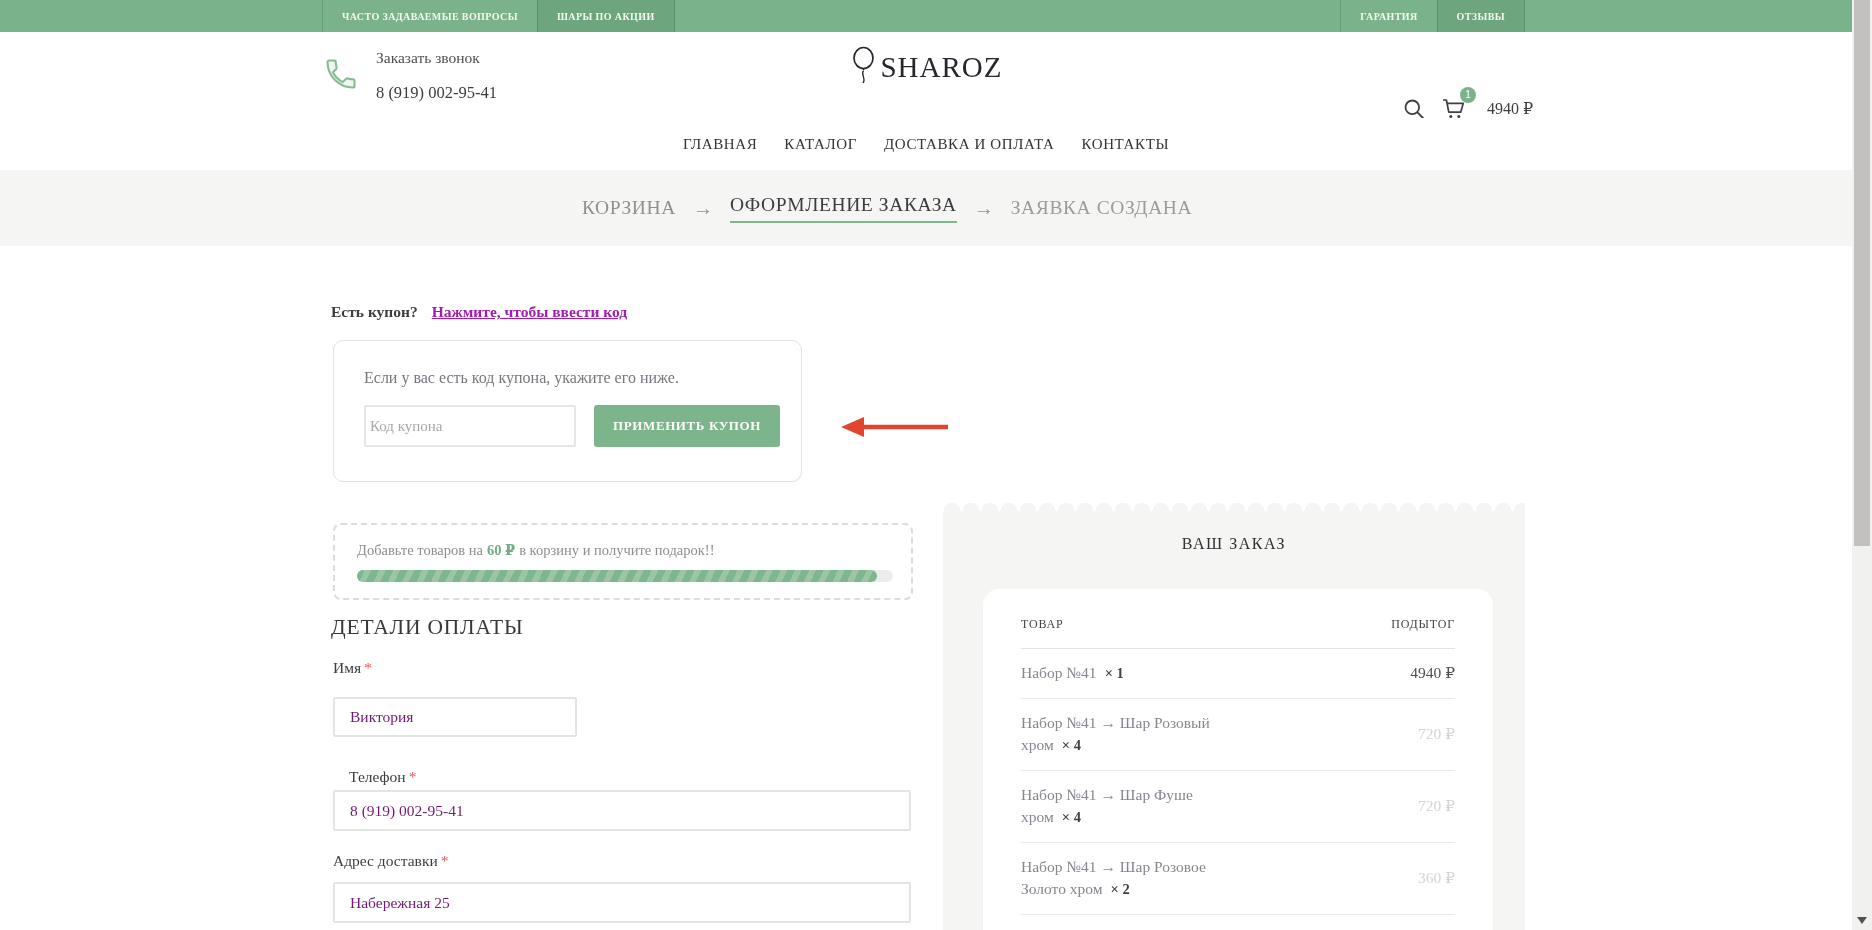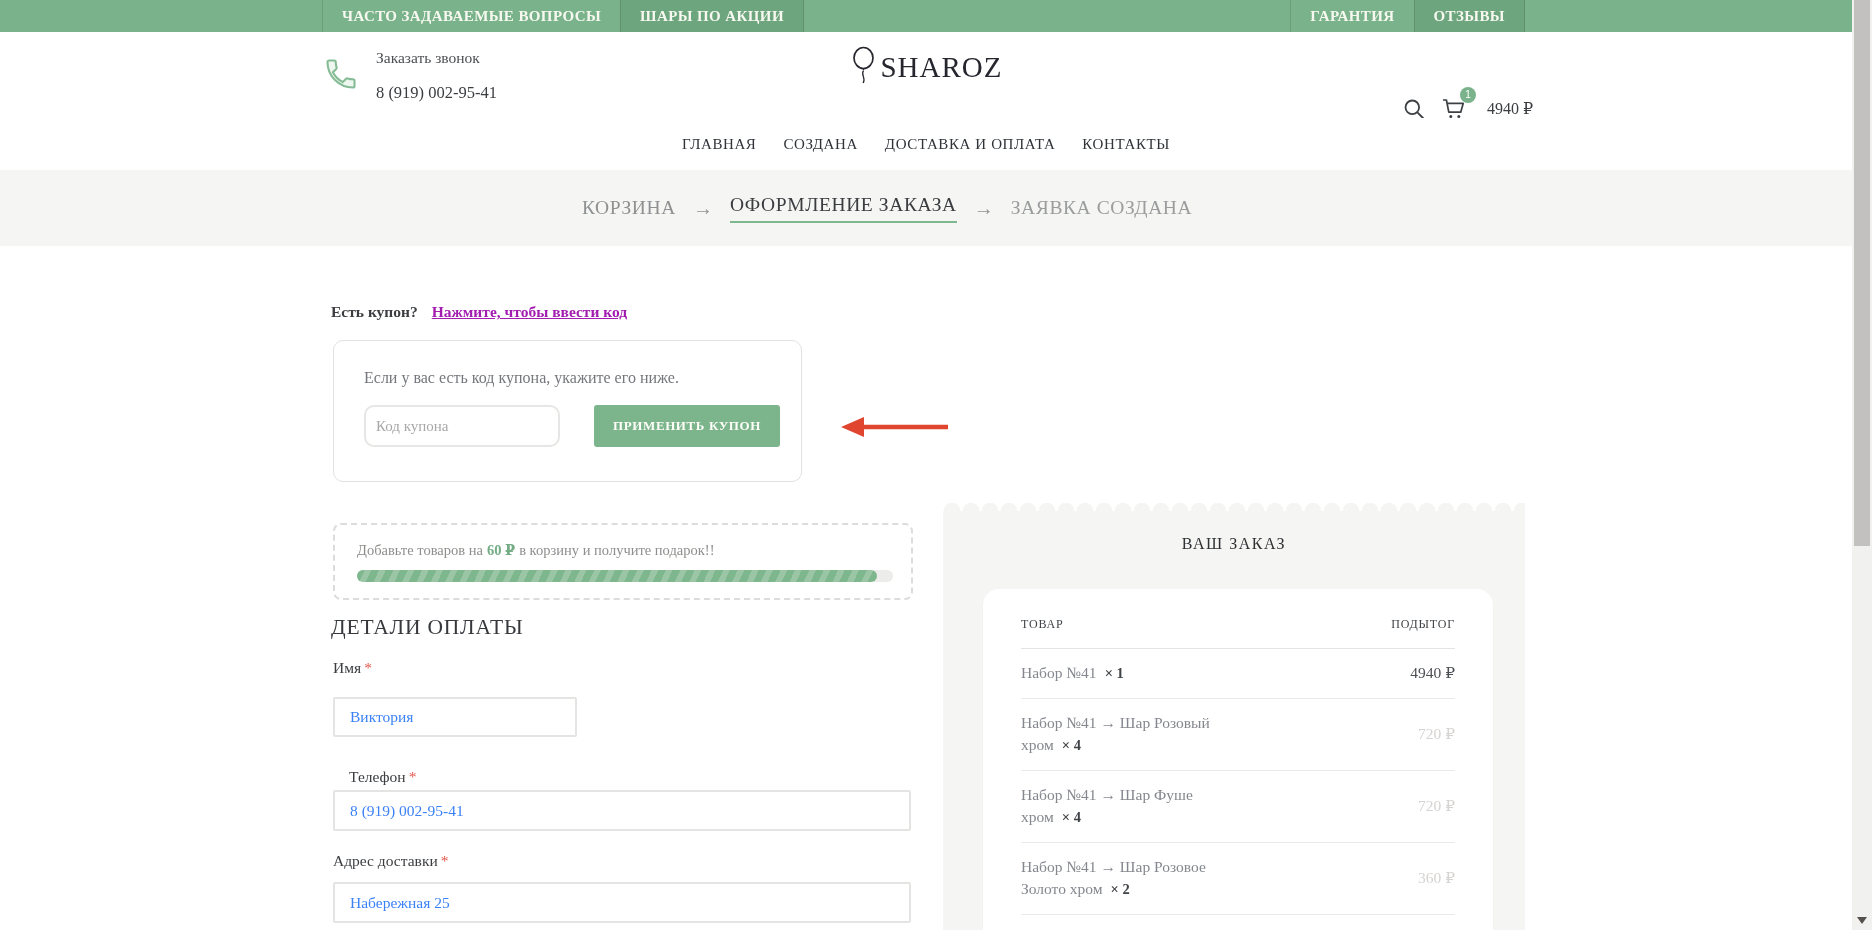--- a/index.html
+++ b/index.html
@@ -5,21 +5,21 @@
   html,body{margin:0;padding:0;background:#ffffff;}
   .canvas{position:relative;width:1872px;height:930px;overflow:hidden;background:#fff;
           font-family:"Liberation Serif","DejaVu Serif",serif;color:#333;}
 
   
   .topbar{position:absolute;left:0;top:0;width:1852px;height:32px;background:#7ab38b;
           display:flex;justify-content:space-between;}
   .tb-group{display:flex;height:100%;}
   .tb-group.left{margin-left:322px;}
   .tb-group.right{margin-right:327px;}
-  .tb-item{display:flex;align-items:center;padding:0 19px;color:#f7f8ef;font-size:15px;
+  .tb-item{display:flex;align-items:center;padding:0 19px;color:#f7f8ef;font-size:10px;
            font-weight:bold;letter-spacing:.4px;border-left:1px solid rgba(0,0,0,.12);
            text-decoration:none;cursor:pointer;white-space:nowrap;}
   .tb-group .tb-item:last-child{border-right:1px solid rgba(0,0,0,.12);}
   .tb-item.active{background:#6da57e;}
 
   
   .header{position:absolute;left:0;top:32px;width:1852px;height:86px;background:#fff;
           border-bottom:1px solid #f0f0ee;}
   .call{position:absolute;left:323px;top:17px;display:flex;gap:17px;align-items:center;
         text-decoration:none;cursor:pointer;}
@@ -50,22 +50,22 @@
   .crumb.disabled{color:#9b9c9e;}
   .crumb-arrow{color:#8f9092;font-size:20px;}
 
   
   .coupon-q{position:absolute;left:331px;top:287px;display:flex;gap:14px;align-items:baseline;}
   .coupon-q .q{font-weight:bold;font-size:15.5px;color:#3b3d40;}
   .coupon-q .lnk{font-weight:bold;font-size:15.5px;color:#a21caf;text-decoration:underline;cursor:pointer;margin-top:16px;}
   .coupon-box{position:absolute;left:333px;top:340px;width:467px;height:140px;
               border:1px solid #e2e2e0;border-radius:10px;background:#fff;}
   .coupon-hint{position:absolute;left:30px;top:28px;font-size:16px;color:#75777c;}
-  .coupon-input{position:absolute;left:30px;top:64px;width:196px;height:42px;border:2px solid #e6e6e4;
-                border-radius:10px;box-sizing:border-box;padding:0 10px;background:#fff;
+  .coupon-input{position:absolute;left:30px;top:64px;width:212px;height:42px;border:2px solid #e6e6e4;
+                border-radius:2px;box-sizing:border-box;padding:0 4px;background:#fff;
                 font:15px "Liberation Serif","DejaVu Serif",serif;color:#555;}
   .coupon-input::placeholder{color:#a8a8a8;}
   .apply-btn{position:absolute;left:260px;top:64px;width:186px;height:42px;background:#7cb48c;
              color:#fdfdf8;border:none;border-radius:3px;letter-spacing:.6px;cursor:pointer;
              font:bold 13px "Liberation Serif","DejaVu Serif",serif;}
 
   
   .anno-arrow{position:absolute;left:838px;top:411px;}
   .anno-text{position:absolute;left:953px;top:406px;font-size:29px;color:#2c2c2e;white-space:nowrap;}
 
@@ -76,21 +76,21 @@
   .gift-amt{color:#74ad85;font-weight:bold;margin:0 4px;}
   .gift-track{position:absolute;left:22px;top:45px;width:536px;height:12px;background:#ececea;border-radius:7px;}
   .gift-fill{height:100%;border-radius:7px;
              background:repeating-linear-gradient(115deg,#7eb68e 0 7px,#9ac6a6 7px 13px);}
 
   
   .billing-title{position:absolute;left:331px;top:615px;font-size:21.5px;letter-spacing:.8px;color:#36383c;}
   .f-label{position:absolute;left:333px;font-size:15.5px;color:#3b3d40;}
   .req{color:#e2574c;margin-left:3px;}
   .f-input{position:absolute;left:333px;border:2px solid #e4e4e2;border-radius:2px;box-sizing:border-box;
-           padding:0 15px;background:#fff;font:15.5px "Liberation Serif","DejaVu Serif",serif;color:#3b82f6;}
+           padding:0 15px;background:#fff;font:15.5px "Liberation Serif","DejaVu Serif",serif;color:#701a75;}
   .f-name-label{top:659px;} .f-name{top:697px;width:244px;height:40px;}
   .f-phone-label{top:768px;margin-left:16px;} .f-phone{top:790px;width:578px;height:41px;}
   .f-addr-label{top:852px;} .f-addr{top:882px;width:578px;height:41px;}
 
   
   .receipt{position:absolute;left:943px;top:499px;width:582px;height:431px;}
   .scallops{position:absolute;left:0;top:0;width:100%;height:12px;
             background:radial-gradient(circle at 9px 12px,#f5f5f4 8px,rgba(0,0,0,0) 8.6px);
             background-size:19px 12px;background-repeat:repeat-x;}
   .receipt-bg{position:absolute;left:0;top:12px;right:0;bottom:0;background:#f5f5f4;}
@@ -167,21 +167,21 @@
           <circle cx="17.8" cy="20.6" r="1.5" fill="#3c4043"></circle>
         </svg>
         <span class="badge">1</span>
       </span>
       <span class="cart-total">4940 ₽</span>
     </div>
   </div>
 
   <div class="nav">
     <a>ГЛАВНАЯ</a>
-    <a>СОЗДАНА</a>
+    <a>КАТАЛОГ</a>
     <a>ДОСТАВКА И ОПЛАТА</a>
     <a>КОНТАКТЫ</a>
   </div>
 
   <div class="crumbband">
     <div class="crumbs">
       <a class="crumb link">КОРЗИНА</a>
       <span class="crumb-arrow">→</span>
       <a class="crumb current">ОФОРМЛЕНИЕ ЗАКАЗА</a>
       <span class="crumb-arrow">→</span>

